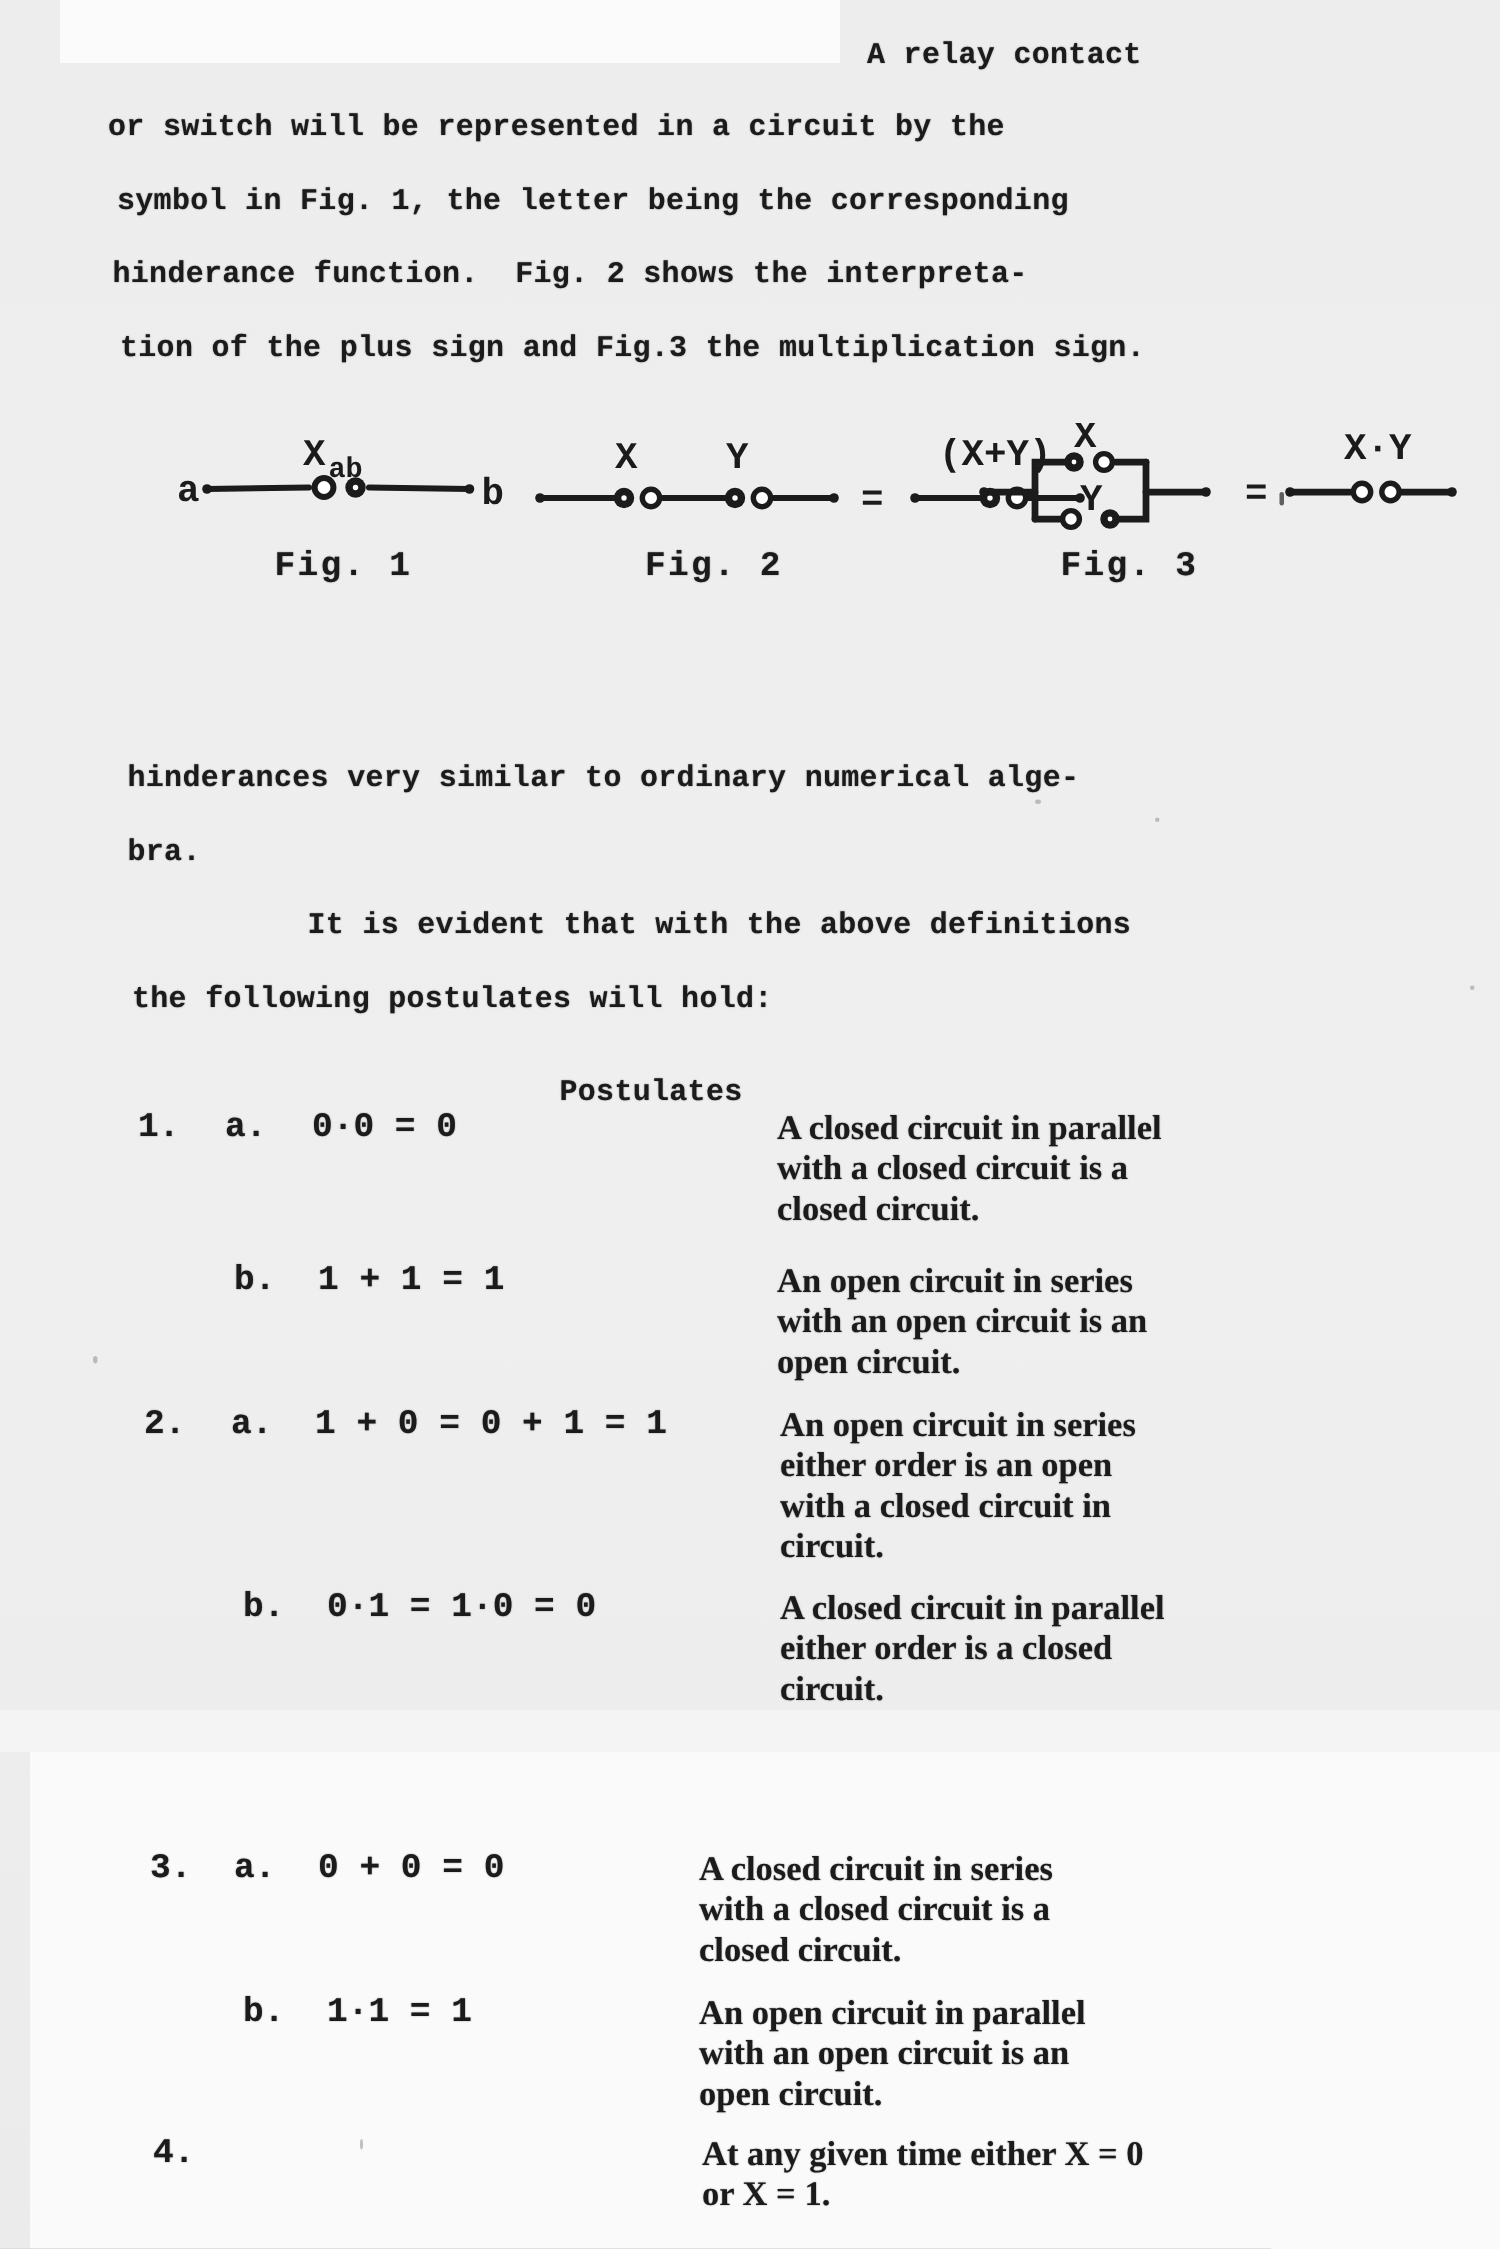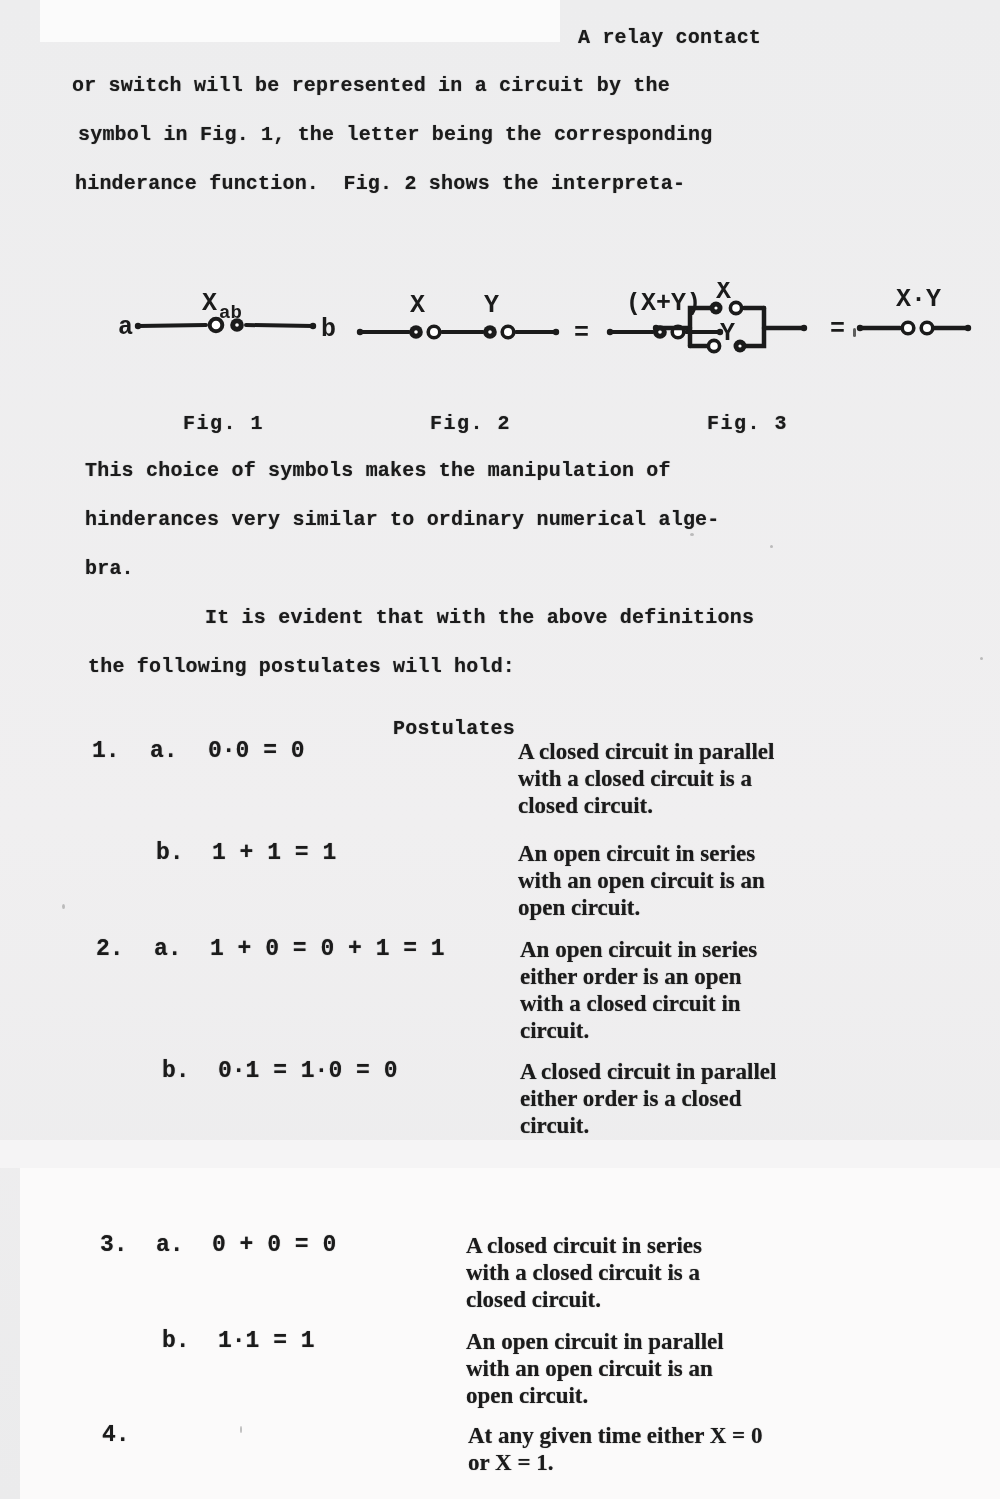--- a/index.html
+++ b/index.html
@@ -9,22 +9,22 @@
     font-family:"Liberation Mono","DejaVu Sans Mono",monospace;
     font-weight:700;color:#1b1b1b;
   }
   .patch-topleft{position:absolute;left:40px;top:0;width:520px;height:42px;background:#fbfbfb;}
   .seam-band{position:absolute;left:0;top:1140px;width:1000px;height:28px;background:#f5f4f5;}
   .bottom-sheet{position:absolute;left:20px;top:1168px;width:980px;height:331px;background:#fbfafa;}
   .tline{
     position:absolute;white-space:pre;font-size:20px;line-height:27px;
     text-shadow:0 0 1px rgba(20,20,20,0.55);letter-spacing:0.2px;margin-top:20px;
   }
-  .caption{position:absolute;white-space:pre;font-size:20px;letter-spacing:1.5px;
-    text-shadow:0 0 1px rgba(20,20,20,0.55);margin-top:48px;}
+  .caption{position:absolute;white-space:pre;font-size:23px;letter-spacing:1.5px;
+    text-shadow:0 0 1px rgba(20,20,20,0.55);}
   .post-row{position:absolute;left:0;width:1000px;}
   .post-row span.pp{position:absolute;white-space:pre;font-size:23px;
     text-shadow:0 0 1px rgba(20,20,20,0.55);}
   .pdesc{position:absolute;font-size:23px;font-family:Liberation Serif, serif;}
   .pdesc span{display:block;white-space:pre;line-height:27px;
     text-shadow:0 0 1px rgba(20,20,20,0.55);}
   .figsvg{position:absolute;}
   .figsvg text{font-family:"Liberation Mono","DejaVu Sans Mono",monospace;font-weight:700;fill:#1b1b1b;}
   .speck{position:absolute;background:#8f8f8f;opacity:0.55;border-radius:50%;}
   .inkmark{position:absolute;background:#3a3a3a;opacity:0.8;border-radius:2px;}
@@ -35,20 +35,21 @@
 <div class="page">
 
   <div class="patch-topleft"></div>
   <div class="seam-band"></div>
   <div class="bottom-sheet"></div>
 
   <div class="tline" style="left:578px;top:4px">A relay contact</div>
   <div class="tline" style="left:72px;top:52px">or switch will be represented in a circuit by the</div>
   <div class="tline" style="left:78px;top:101px">symbol in Fig. 1, the letter being the corresponding</div>
   <div class="tline" style="left:75px;top:150px">hinderance function.  Fig. 2 shows the interpreta-</div>
+  <div class="tline" style="left:80px;top:199px">tion of the plus sign and Fig.3 the multiplication sign.</div>
 
   <svg class="figsvg" style="left:116px;top:288px" width="230" height="62" viewBox="0 0 230 62">
     <g stroke="#1b1b1b" stroke-width="4" stroke-linecap="round">
       <line x1="22" y1="38" x2="90" y2="37"></line>
       <line x1="130" y1="37" x2="197" y2="38"></line>
     </g>
     <circle cx="22" cy="38" r="3.2" fill="#1b1b1b"></circle>
     <circle cx="197" cy="38" r="3.2" fill="#1b1b1b"></circle>
     <g>
       <circle cx="100" cy="37" r="6.3" fill="#fff" stroke="#1b1b1b" stroke-width="4"></circle>
@@ -126,27 +127,26 @@
     <text x="68" y="16" font-size="25">X</text>
     <text x="72" y="58" font-size="25">Y</text>
     <text x="182" y="54" font-size="25">=</text>
     <text x="248" y="24" font-size="25">X·Y</text>
   </svg>
 
   <div class="caption" style="left:183px;top:364px">Fig. 1</div>
   <div class="caption" style="left:430px;top:364px">Fig. 2</div>
   <div class="caption" style="left:707px;top:364px">Fig. 3</div>
 
-  <div class="tline" style="left:85px;top:437px">This choice of symbols makes the manipulation of</div>
   <div class="tline" style="left:85px;top:486px">hinderances very similar to ordinary numerical alge-</div>
   <div class="tline" style="left:85px;top:535px">bra.</div>
   <div class="tline" style="left:88px;top:633px">the following postulates will hold:</div>
   <div class="tline" style="left:205px;top:584px">It is evident that with the above definitions</div>
 
-  <div class="tline" style="left:393px;top:695px">Postulates</div>
+  <div class="tline" style="left:373px;top:695px">Postulates</div>
 
   <div class="post-row" style="top:738px">
     <span class="pp" style="left:92px">1.</span>
     <span class="pp" style="left:150px">a.</span>
     <span class="pp" style="left:208px">0·0 = 0</span>
     <div class="pdesc" style="left:518px">
       <span>A closed circuit in parallel</span>
       <span>with a closed circuit is a</span>
       <span>closed circuit.</span>
     </div>

